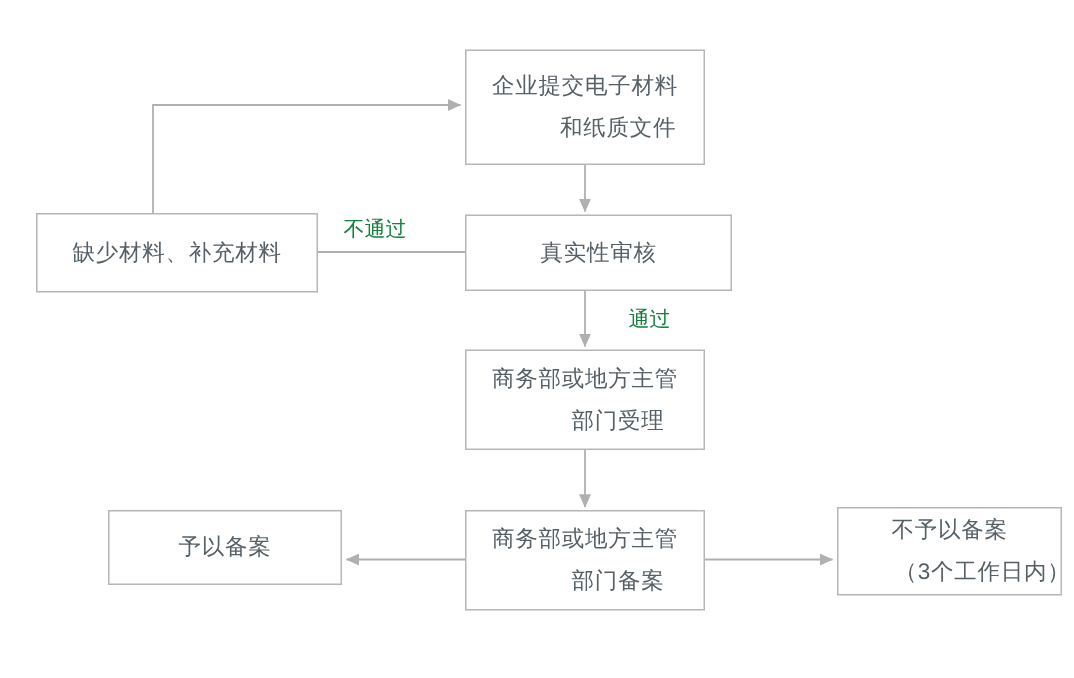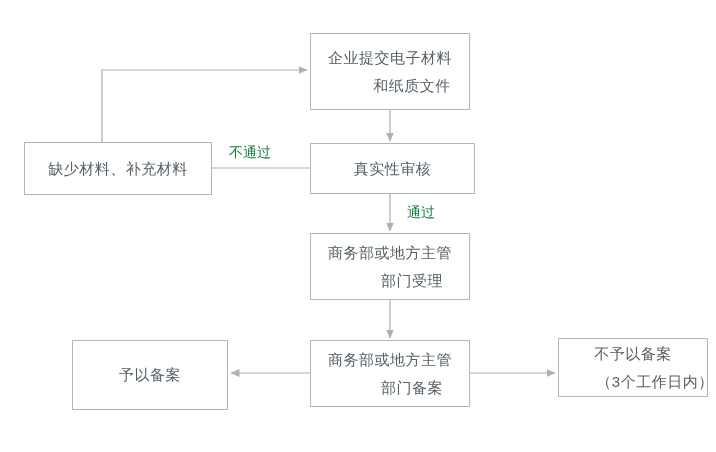--- a/index.html
+++ b/index.html
@@ -30,24 +30,24 @@
     letter-spacing: 0.5px;
     text-align: center;
     white-space: nowrap;
     z-index: 2;
   }
   .node .line2 { display: block; margin-left: 44px; }
 
   
   #node-submit      { left: 310px; top: 33px;  width: 160px; height: 77px; }
   #node-lack        { left: 8px;   top: 142px; width: 188px; height: 53px; margin-left: 16px; }
-  #node-verify      { left: 310px; top: 143px; width: 165px; height: 51px; }
+  #node-verify      { left: 310px; top: 143px; width: 178px; height: 51px; }
   #node-accept      { left: 310px; top: 233px; width: 160px; height: 67px; }
   #node-record      { left: 310px; top: 340px; width: 160px; height: 67px; }
-  #node-approved    { left: 72px;  top: 340px; width: 156px; height: 70px; }
+  #node-approved    { left: 72px;  top: 340px; width: 156px; height: 50px; }
   #node-rejected    { left: 558px; top: 338px; width: 150px; height: 59px; }
 
   
   #connectors {
     position: absolute;
     left: 0;
     top: 0;
     width: 716px;
     height: 452px;
     z-index: 1;
@@ -57,21 +57,21 @@
     position: absolute;
     color: #15803d;
     font-size: 14px;
     line-height: 18px;
     white-space: nowrap;
     background: #ffffff;
     padding: 0 3px;
     z-index: 3;
   }
   #label-fail { left: 226px; top: 143px; }
-  #label-pass { left: 404px; top: 203px; }
+  #label-pass { left: 416px; top: 203px; }
 </style>
 </head>
 <body>
 
 <div id="flowchart-root">
 
   <svg id="connectors" viewBox="0 0 716 452" width="716" height="452" xmlns="http://www.w3.org/2000/svg">
     <defs>
       <marker id="arrowhead" markerWidth="9" markerHeight="8" refX="8.5" refY="4" orient="auto" markerUnits="userSpaceOnUse">
         <path d="M0,0 L9,4 L0,8 z" fill="#b0b0b0"></path>

